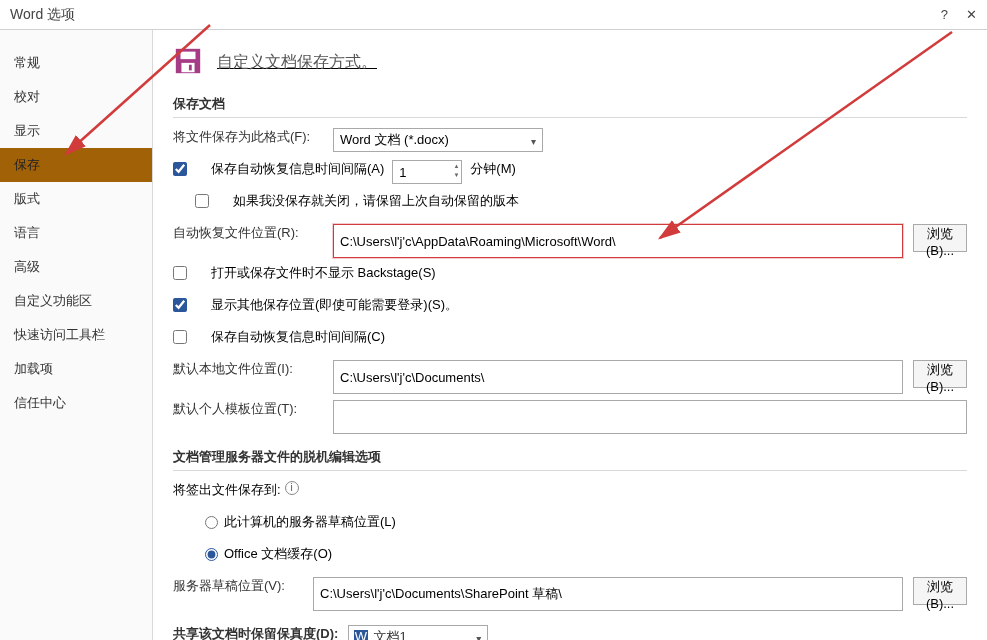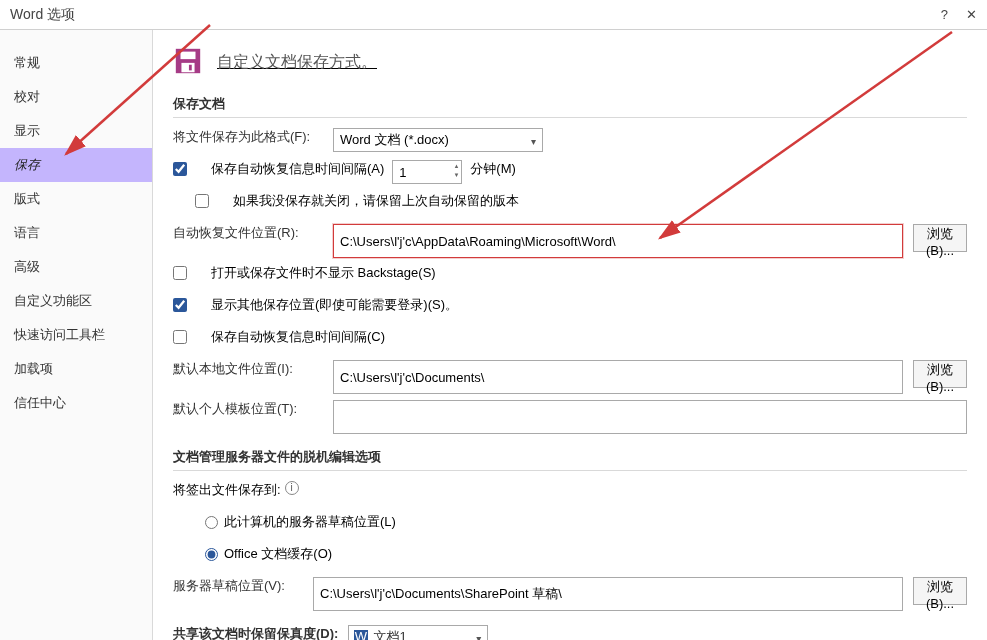--- a/index.html
+++ b/index.html
@@ -5,21 +5,21 @@
 * { box-sizing: border-box; margin: 0; padding: 0; font-family: "Microsoft YaHei", "Segoe UI", sans-serif; font-size: 13px; }
 body { background: #fff; width: 987px; height: 640px; overflow: hidden; position: relative; }
 .titlebar { display: flex; align-items: center; height: 30px; padding: 0 10px; border-bottom: 1px solid #d0d0d0; }
 .titlebar .title { flex: 1; font-size: 14px; color: #444; }
 .titlebar .btns { display: flex; gap: 18px; color: #444; font-size: 16px; }
 .titlebar .btns span { cursor: pointer; }
 
 .main { display: flex; height: calc(100% - 30px); }
 .sidebar { width: 153px; border-right: 1px solid #d9d9d9; background: #fafafa; padding-top: 16px; }
 .sidebar .nav-item { padding: 8px 14px; color: #333; cursor: pointer; }
-.sidebar .nav-item.selected { background: #c4b5fd; color: #222; font-style: italic; }
+.sidebar .nav-item.selected { background: #a16207; color: #222; }
 
 .content { flex: 1; padding: 16px 20px 0 20px; overflow: hidden; position: relative; }
 .heading-row { display: flex; align-items: center; gap: 14px; margin-bottom: 16px; text-decoration: underline; }
 .heading-row .save-icon svg { width: 30px; height: 30px; }
 .heading-row .heading { font-size: 16px; color: #555; }
 
 .section-h { color: #333; font-weight: bold; margin: 14px 0 10px 0; padding-bottom: 4px; border-bottom: 1px solid #d9d9d9; }
 .row { display: flex; align-items: flex-start; margin: 6px 0; min-height: 26px; }
 .row .lbl { min-width: 160px; color: #333; }
 .row .lbl.lbl-short { min-width: 140px; }

